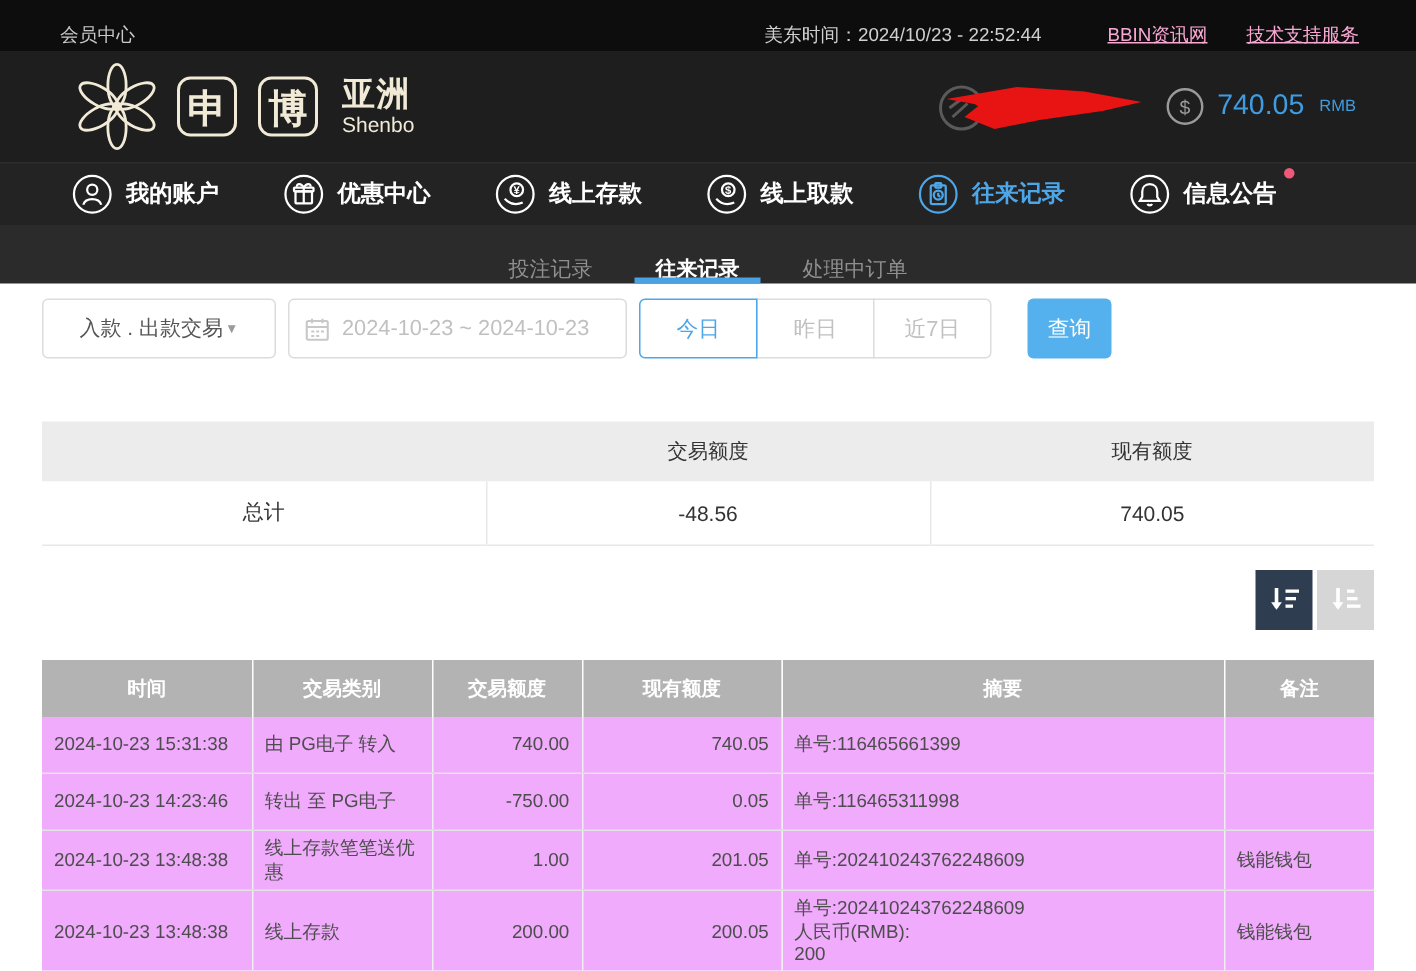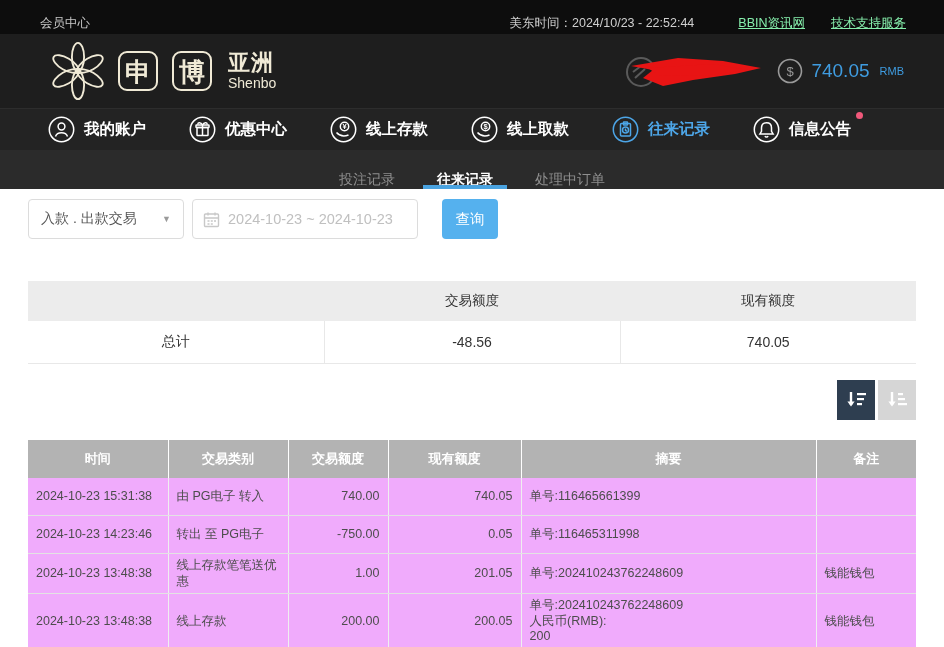--- a/index.html
+++ b/index.html
@@ -5,21 +5,21 @@
   * { margin:0; padding:0; box-sizing:border-box; }
   html,body { width:944px; height:647px; overflow:hidden; background:#fff;
     font-family:"Liberation Sans","DejaVu Sans",sans-serif; }
 
   
   .topbar { height:34px; background:#0d0d0d; display:flex; align-items:center;
     padding:12px 38px 0 40px; font-size:12.5px; color:#c9c9c9; }
   .topbar-title { flex:0 0 auto; }
   .topbar-right { margin-left:auto; display:flex; align-items:center; gap:26px; }
   .topbar-time { color:#cfcfcf; margin-right:18px; }
-  .topbar-link { color:#86efac; text-decoration:underline; cursor:pointer;text-align:center; }
+  .topbar-link { color:#f9a8d4; text-decoration:underline; cursor:pointer;text-align:center; }
 
   
   .header { height:74px; background:#1e1e1e; display:flex; align-items:center;
     padding:0 40px 0 48px; }
   .logo { display:flex; align-items:center; gap:10px; }
   .logo-flower { width:60px; height:60px; }
   .logo-char { display:inline-block; border:2px solid #f0ead6; border-radius:9px;
     color:#f0ead6; font-size:26px; font-weight:bold; width:40px; height:40px;
     line-height:38px; text-align:center; margin-right:4px; }
   .logo-right { display:flex; flex-direction:column; line-height:1; margin-left:2px; }
@@ -47,21 +47,21 @@
   .subtab { color:#8f8f8f; font-size:14px; display:flex; align-items:center;
     padding:0 14px; cursor:pointer; position:relative; }
   .subtab.active { color:#ffffff; font-weight:bold; }
   .subtab.active::after { content:""; position:absolute; left:0; right:0; bottom:0;
     height:4px; background:#4aa3e0; }
 
   
   .content { padding:10px 28px 0 28px; }
   .filter-row { display:flex; align-items:center; height:40px; }
   .select-box { width:156px; height:40px; border:1px solid #dcdcdc; border-radius:4px;
-    display:flex; align-items:center; padding:0 12px; font-size:14px; color:#555;
+    display:flex; align-items:center; padding:0 24px; font-size:14px; color:#555;
     cursor:pointer; }
   .select-caret { margin-left:auto; color:#9a9a9a; font-size:9px; }
   .date-box { width:226px; height:40px; border:1px solid #dcdcdc; border-radius:4px;
     display:flex; align-items:center; gap:8px; padding:4px 10px; font-size:14.5px;
     color:#c0c0c0; margin-left:8px; cursor:pointer; }
   .btn-group { display:flex; margin-left:8px; }
   .quick-btn { width:79px; height:40px; border:1px solid #dcdcdc; background:#fff;
     color:#c0c0c0; font-size:14.5px; cursor:pointer; margin-left:-1px;
     font-family:inherit; }
   .quick-btn:first-child { border-radius:4px 0 0 4px; margin-left:0; }
@@ -230,20 +230,25 @@
     <div class="select-box">
       <span>入款 . 出款交易</span>
       <span class="select-caret">▼</span>
     </div>
     <div class="date-box">
       <svg width="17" height="17" viewBox="0 0 17 17" fill="none" stroke="#c8c8c8" stroke-width="1.4">
         <rect x="1.5" y="3" width="14" height="12.5" rx="1"></rect>
         <path d="M1.5,7 h14 M5,1.5 v3 M12,1.5 v3 M4.5,10 h2 M7.8,10 h2 M11,10 h2 M4.5,13 h2 M7.8,13 h2"></path>
       </svg>
       <span>2024-10-23 ~ 2024-10-23</span>
+    </div>
+    <div class="btn-group">
+      <button class="quick-btn active">今日</button>
+      <button class="quick-btn">昨日</button>
+      <button class="quick-btn">近7日</button>
     </div>
     <button class="search-btn">查询</button>
   </div>
 
   <table class="summary">
     <thead>
       <tr>
         <th></th>
         <th>交易额度</th>
         <th>现有额度</th>

